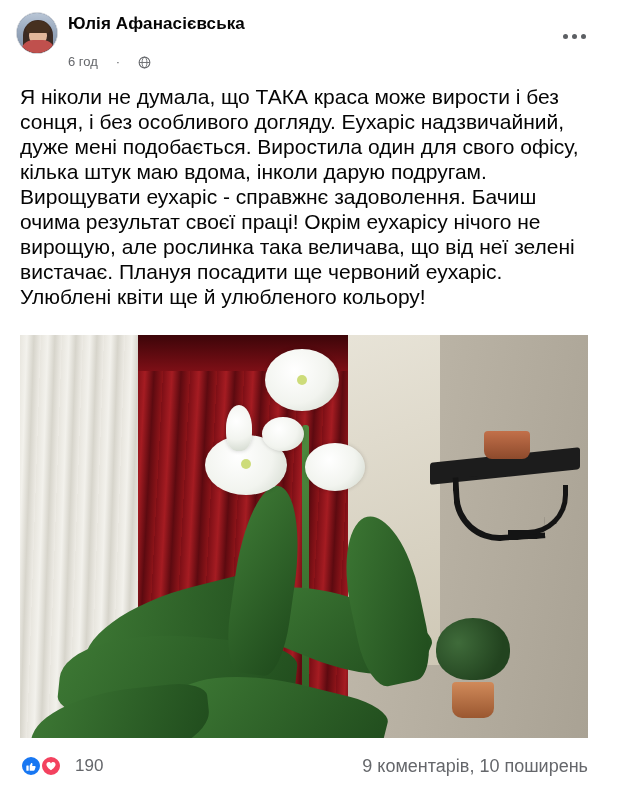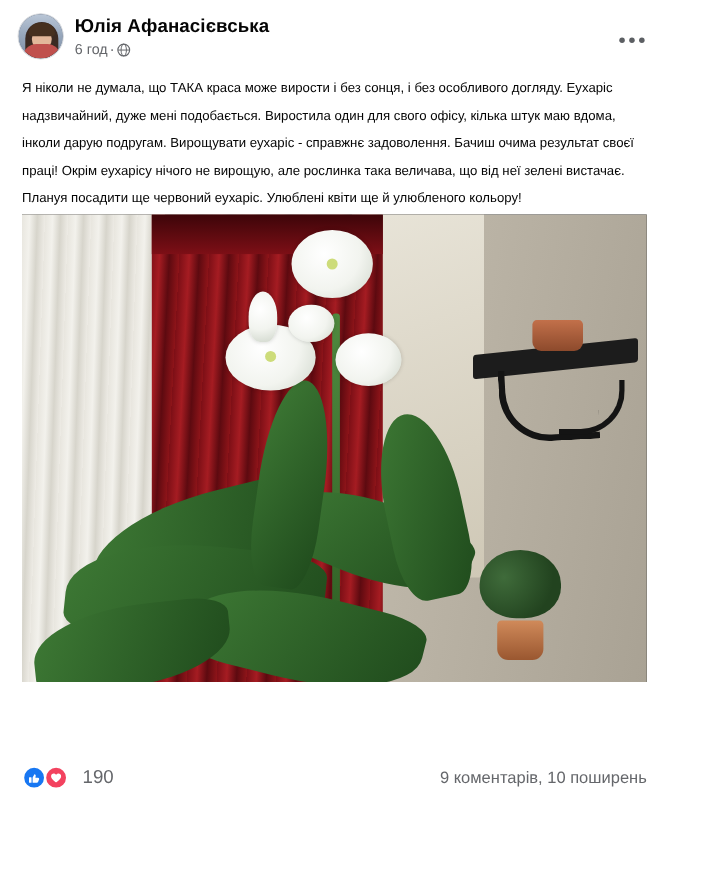--- a/index.html
+++ b/index.html
@@ -81,22 +81,22 @@
   .author-name {
     font-size: 17px;
     font-weight: bold;
     color: #050505;
     line-height: 20px;
     letter-spacing: .1px;
   }
   .meta-row {
     display: flex;
     align-items: center;
-    gap: 2px;
-    margin-top: 3px;
+    gap: 18px;
+    margin-top: 20px;
     font-size: 13px;
     color: #65676b;
     line-height: 16px;
   }
   .meta-dot {
     color: #65676b;
     font-size: 13px;
   }
   .globe-icon svg { display: block; }
   .menu-dots {
@@ -109,22 +109,22 @@
     cursor: pointer;
   }
   .menu-dots i {
     width: 5px; height: 5px;
     border-radius: 50%;
     background: #5c5f63;
     display: block;
   }
   
   .post-text {
-    padding: 14px 18px 2px 20px;
-    font-size: 12px;
+    padding: 14px 18px 26px 20px;
+    font-size: 21px;
     line-height: 25px;
     color: #050505;
     white-space: pre-wrap;
     word-break: break-word;
   }
   
   .photo {
     margin: 0 20px;
     height: 425px;
     position: relative;
@@ -236,21 +236,21 @@
   }
   .badge.like { background: #1877f2; }
   .badge.love { background: #f3425f; margin-left: -9px; }
   .badge svg { display: block; }
   .react-count {
     font-size: 17px;
     color: #65676b;
     margin-left: 6px;
   }
   .counts {
-    font-size: 15px;
+    font-size: 18px;
     color: #65676b;
     text-align: right;
   }
 </style>
 </head>
 <body>
 
 <div class="screen">
   <div class="post">
 

